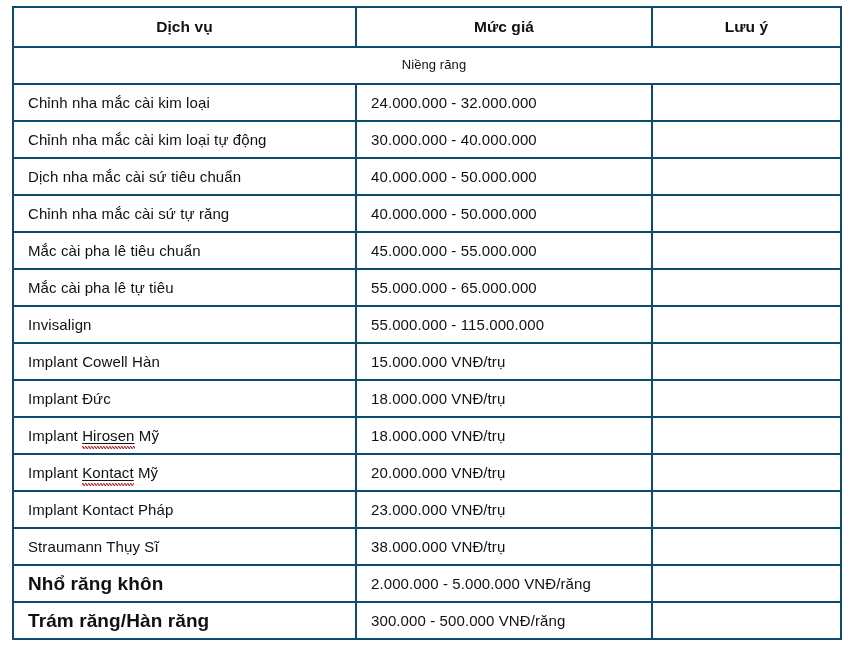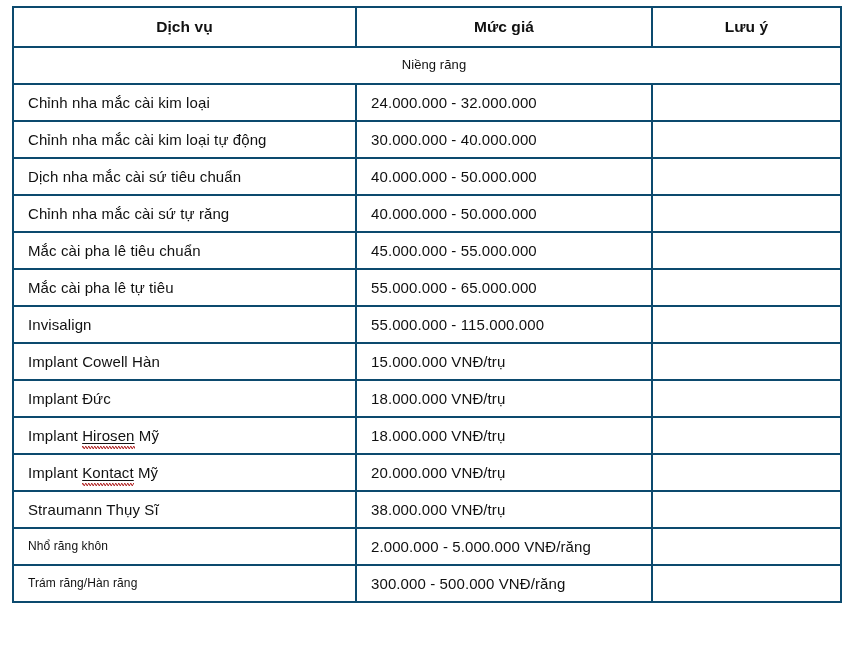--- a/index.html
+++ b/index.html
@@ -61,22 +61,22 @@
 
   
   table.price-table td.section-cell {
     font-weight: normal;
     font-size: 13px;
     text-align: center;
   }
 
   
   table.price-table td.service-bold {
-    font-weight: normal;
-    font-size: 12px;
+    font-weight: bold;
+    font-size: 19px;
   }
 
   
   .misspelled {
     position: relative;
     text-decoration: underline;
     text-decoration-color: #111111;
     text-underline-offset: 2px;
     text-decoration-thickness: 1px;
   }
@@ -167,20 +167,25 @@
           <td><span>Implant </span><span class="misspelled">Hirosen</span><span> Mỹ</span></td>
           <td>18.000.000 VNĐ/trụ</td>
           <td class="note-cell"></td>
         </tr>
         <tr>
           <td><span>Implant </span><span class="misspelled">Kontact</span><span> Mỹ</span></td>
           <td>20.000.000 VNĐ/trụ</td>
           <td class="note-cell"></td>
         </tr>
         <tr>
+          <td>Implant Kontact Pháp</td>
+          <td>23.000.000 VNĐ/trụ</td>
+          <td class="note-cell"></td>
+        </tr>
+        <tr>
           <td>Straumann Thụy Sĩ</td>
           <td>38.000.000 VNĐ/trụ</td>
           <td class="note-cell"></td>
         </tr>
         <tr>
           <td class="service-bold">Nhổ răng khôn</td>
           <td>2.000.000 - 5.000.000 VNĐ/răng</td>
           <td class="note-cell"></td>
         </tr>
         <tr>

